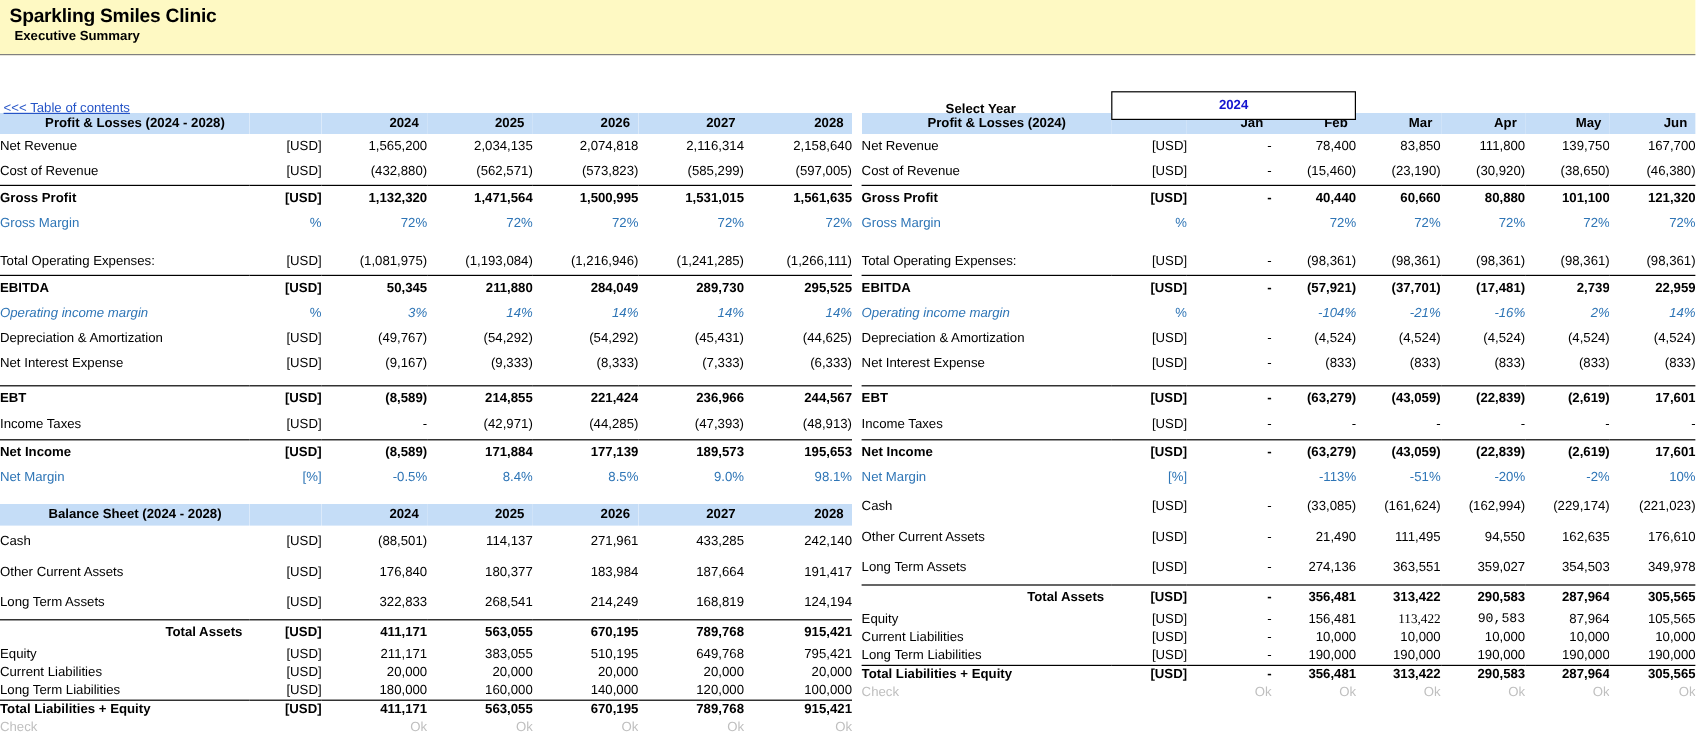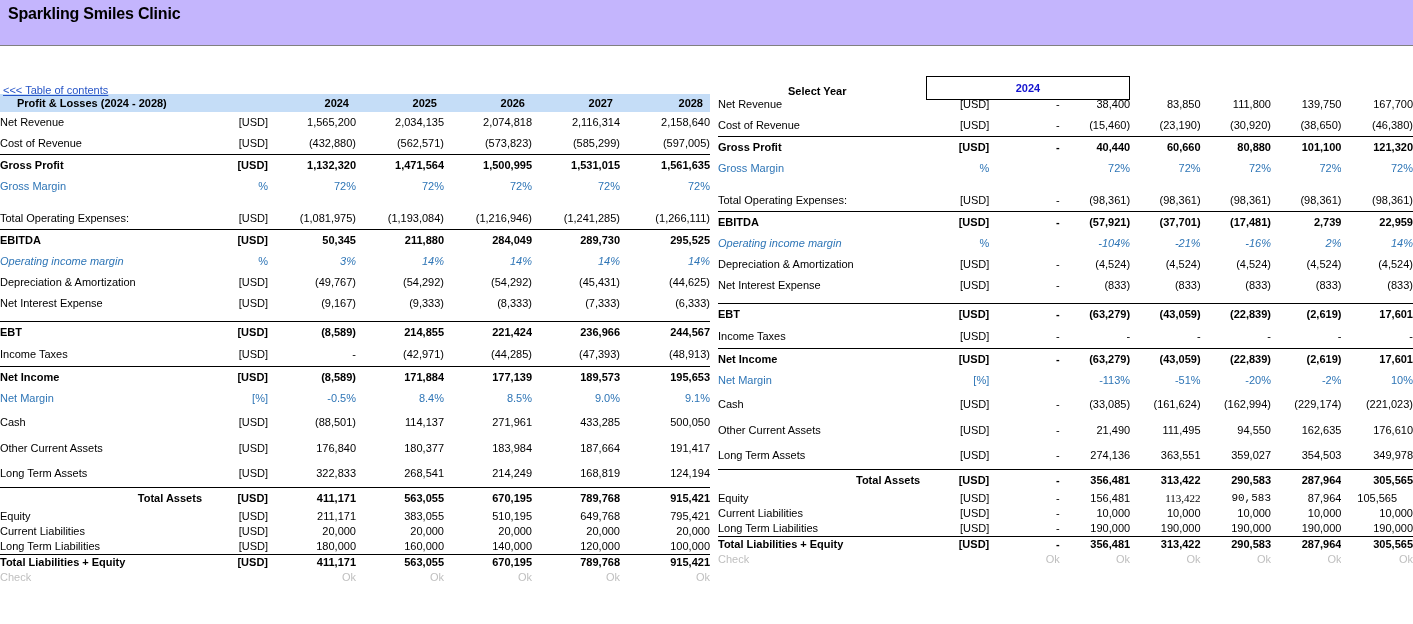--- a/index.html
+++ b/index.html
@@ -14,21 +14,21 @@
     overflow: hidden;
     font-family: "Liberation Sans", sans-serif;
     font-size: 11px;
     color: #000000;
     -webkit-font-smoothing: antialiased;
   }
 
   
   .header-band {
     height: 46px;
-    background: #c4b5fd;
+    background: #fef9c3;
     border-bottom: 1px solid #808080;
     padding: 4px 0 0 8px;
     box-sizing: border-box;
   }
   .company-title {
     font-size: 16px;
     font-weight: bold;
     letter-spacing: -0.2px;
     line-height: 19px;
   }
@@ -108,21 +108,21 @@
   }
 
   
   tr.section-head td {
     background: #c5ddf7;
     font-weight: bold;
     height: 18px;
     line-height: 18px;
   }
   tr.section-head td.lbl {
-    text-align: left;
+    text-align: center;
     padding-left: 17px;
     margin-left: 31px;
   }
   tr.section-head td.num {
     text-align: right;
     padding-right: 7px;
   }
 
   
   tr.row td { height: 21px; line-height: 21px; }
@@ -152,20 +152,21 @@
 
   
   tr.spacer td { height: 11px; line-height: 11px; }
   tr.spacer-sm td { height: 7px; line-height: 7px; }
 </style>
 </head>
 <body>
 
 <div class="header-band">
   <div class="company-title">Sparkling Smiles Clinic</div>
+  <div class="page-subtitle">Executive Summary</div>
 </div>
 
 <div class="topbar">
   <a class="toc-link" href="#">&lt;&lt;&lt; Table of contents</a>
   <div class="select-year-label">Select Year</div>
   <div class="year-box">
     <span class="year-value">2024</span>
   </div>
 </div>
 
@@ -306,44 +307,53 @@
             <td class="num bold">189,573</td>
             <td class="num bold">195,653</td>
           </tr>
           <tr class="row">
             <td class="lbl blue">Net Margin</td>
             <td class="unit blue">[%]</td>
             <td class="num blue">-0.5%</td>
             <td class="num blue">8.4%</td>
             <td class="num blue">8.5%</td>
             <td class="num blue">9.0%</td>
-            <td class="num blue">9.1%</td>
+            <td class="num blue">98.1%</td>
           </tr>
         </tbody>
     </table>
 
     <table class="fin">
       <colgroup>
         <col style="width:208px">
           <col style="width:60px">
         <col style="width:88px">
           <col style="width:88px">
           <col style="width:88px">
           <col style="width:88px">
           <col style="width:90px">
       </colgroup>
       <tbody id="left-bs-body">
+          <tr class="section-head">
+            <td class="lbl" style="border-top: 11px solid rgb(255, 255, 255);">Balance Sheet (2024 - 2028)</td>
+            <td style="border-top: 11px solid rgb(255, 255, 255);"></td>
+            <td class="num" style="border-top: 11px solid rgb(255, 255, 255);">2024</td>
+            <td class="num" style="border-top: 11px solid rgb(255, 255, 255);">2025</td>
+            <td class="num" style="border-top: 11px solid rgb(255, 255, 255);">2026</td>
+            <td class="num" style="border-top: 11px solid rgb(255, 255, 255);">2027</td>
+            <td class="num" style="border-top: 11px solid rgb(255, 255, 255);">2028</td>
+          </tr>
           <tr class="row" style="height: 26px;">
             <td class="lbl">Cash</td>
             <td class="unit">[USD]</td>
             <td class="num">(88,501)</td>
             <td class="num">114,137</td>
             <td class="num">271,961</td>
             <td class="num">433,285</td>
-            <td class="num">500,050</td>
+            <td class="num">242,140</td>
           </tr>
           <tr class="row" style="height: 26px;">
             <td class="lbl">Other Current Assets</td>
             <td class="unit">[USD]</td>
             <td class="num">176,840</td>
             <td class="num">180,377</td>
             <td class="num">183,984</td>
             <td class="num">187,664</td>
             <td class="num">191,417</td>
           </tr>
@@ -422,25 +432,35 @@
         <col style="width:198px">
           <col style="width:60px">
         <col style="width:67px">
           <col style="width:67px">
           <col style="width:67px">
           <col style="width:67px">
           <col style="width:67px">
           <col style="width:68px">
       </colgroup>
       <tbody id="right-pl-body">
+          <tr class="section-head">
+            <td class="lbl">Profit &amp; Losses (2024)</td>
+            <td></td>
+            <td class="num">Jan</td>
+            <td class="num">Feb</td>
+            <td class="num">Mar</td>
+            <td class="num">Apr</td>
+            <td class="num">May</td>
+            <td class="num">Jun</td>
+          </tr>
           <tr class="row">
             <td class="lbl">Net Revenue</td>
             <td class="unit">[USD]</td>
             <td class="num">-</td>
-            <td class="num">38,400</td>
+            <td class="num">78,400</td>
             <td class="num">83,850</td>
             <td class="num">111,800</td>
             <td class="num">139,750</td>
             <td class="num">167,700</td>
           </tr>
           <tr class="row">
             <td class="lbl">Cost of Revenue</td>
             <td class="unit">[USD]</td>
             <td class="num">-</td>
             <td class="num">(15,460)</td>
@@ -621,21 +641,21 @@
             <td class="num bold">305,565</td>
           </tr>
           <tr class="row">
             <td class="lbl" style="height: 15px; line-height: 15px;">Equity</td>
             <td class="unit" style="height: 15px; line-height: 15px;">[USD]</td>
             <td class="num" style="height: 15px; line-height: 15px;">-</td>
             <td class="num" style="height: 15px; line-height: 15px;">156,481</td>
             <td class="num" style="height: 15px; line-height: 15px; font-family: Liberation Serif, serif;">113,422</td>
             <td class="num" style="height: 15px; line-height: 15px; font-family: Liberation Mono, monospace;">90,583</td>
             <td class="num" style="height: 15px; line-height: 15px;">87,964</td>
-            <td class="num" style="height: 15px; line-height: 15px; text-align: center;">105,565</td>
+            <td class="num" style="height: 15px; line-height: 15px;">105,565</td>
           </tr>
           <tr class="row">
             <td class="lbl" style="height: 15px; line-height: 15px;">Current Liabilities</td>
             <td class="unit" style="height: 15px; line-height: 15px;">[USD]</td>
             <td class="num" style="height: 15px; line-height: 15px;">-</td>
             <td class="num" style="height: 15px; line-height: 15px;">10,000</td>
             <td class="num" style="height: 15px; line-height: 15px;">10,000</td>
             <td class="num" style="height: 15px; line-height: 15px;">10,000</td>
             <td class="num" style="height: 15px; line-height: 15px;">10,000</td>
             <td class="num" style="height: 15px; line-height: 15px;">10,000</td>

